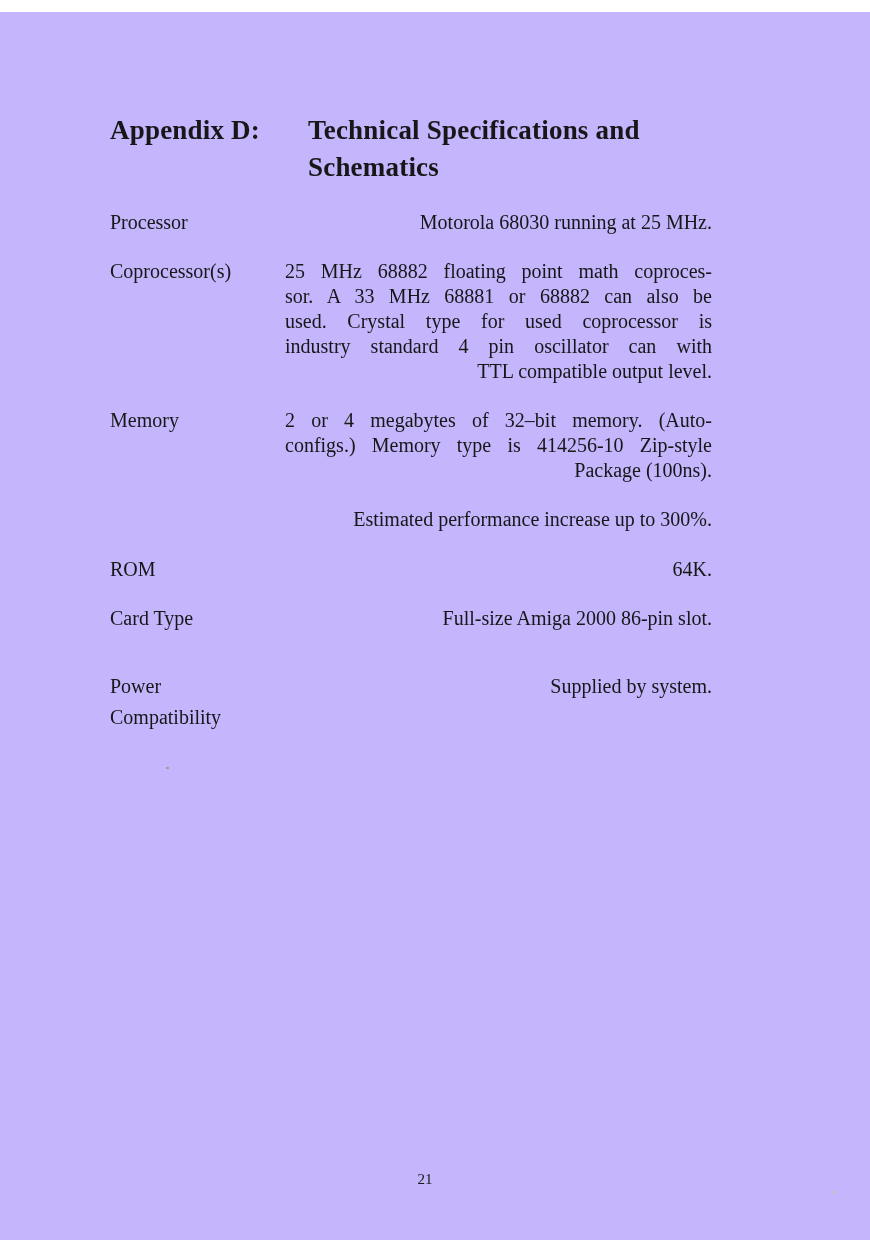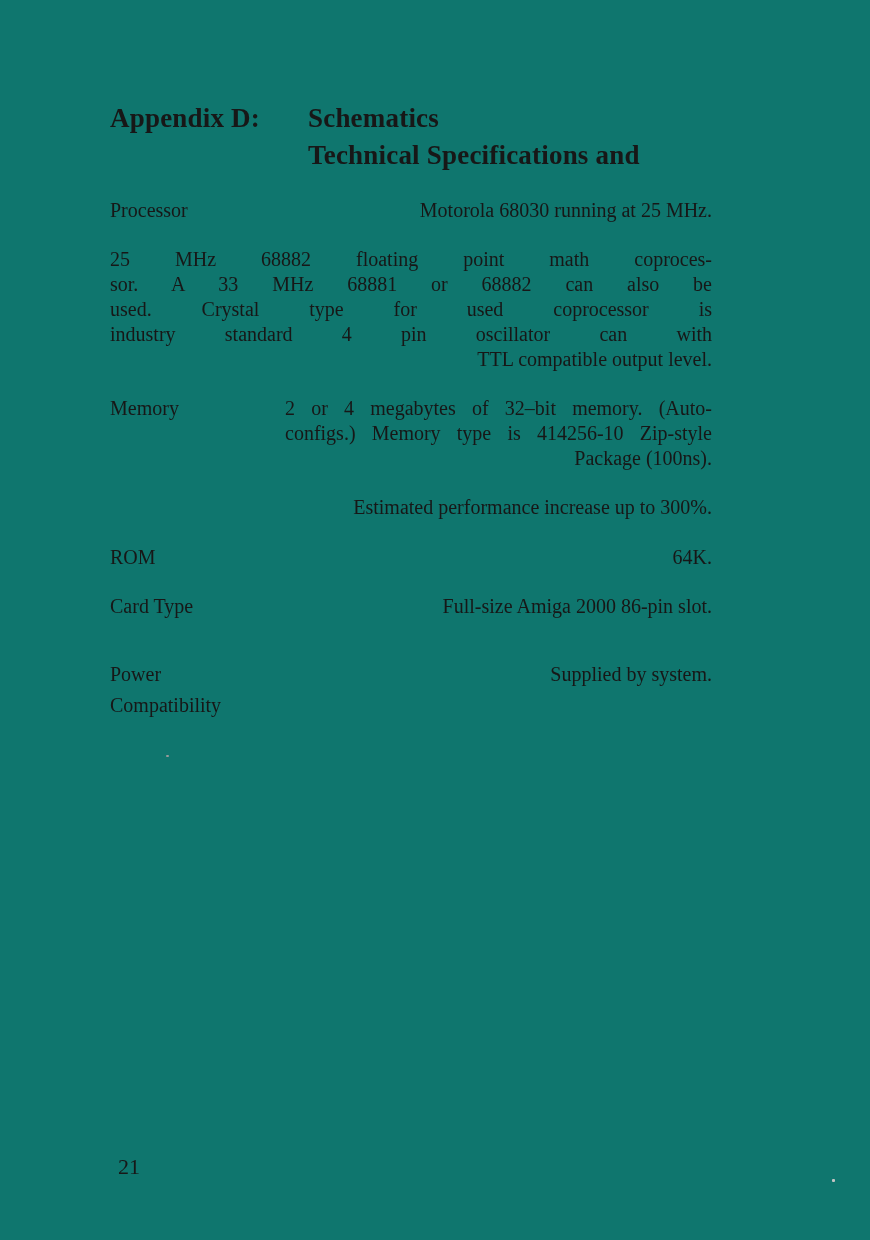--- a/index.html
+++ b/index.html
@@ -11,21 +11,22 @@
     width: 870px;
     height: 1240px;
     position: relative;
     overflow: hidden;
     font-family: "Liberation Serif", "DejaVu Serif", serif;
     color: #171717;
   }
   .page {
     position: absolute;
     inset: 0;
-    background: #0f766e;
+    background: #c4b5fd;
+    margin-top: 12px;
   }
   
   .heading {
     position: absolute;
     left: 110px;
     top: 100px;
     width: 604px;
     display: flex;
     align-items: flex-start;
     font-weight: 700;
@@ -61,24 +62,25 @@
   .spec-value .jl {
     text-align: justify;
     text-align-last: justify;
   }
   .spec-value .ll {
     text-align: right;
   }
   
   .page-number {
     position: absolute;
-    left: 118px;
+    left: 124px;
     top: 1154px;
     width: 602px;
-    font-size: 22px;
+    text-align: center;
+    font-size: 15px;
     line-height: 26px;
   }
   
   .speck-1 {
     position: absolute;
     left: 166px;
     top: 755px;
     width: 3px;
     height: 2px;
     background: #9a9a9a;
@@ -95,33 +97,34 @@
   }
 </style>
 </head>
 <body>
 
 <div class="page">
 
   <div class="heading">
     <div class="heading-label">Appendix D:</div>
     <div class="heading-title">
+      <div>Technical Specifications and</div>
       <div>Schematics</div>
-      <div>Technical Specifications and</div>
     </div>
   </div>
 
   <div class="spec-row" style="top:198px">
     <div class="spec-label">Processor</div>
     <div class="spec-value">
       <div class="ll">Motorola 68030 running at 25 MHz.</div>
     </div>
   </div>
 
   <div class="spec-row" style="top:247px">
+    <div class="spec-label">Coprocessor(s)</div>
     <div class="spec-value">
       <div class="jl">25 MHz 68882 floating point math coproces-</div>
       <div class="jl">sor. A 33 MHz 68881 or 68882 can also be</div>
       <div class="jl">used. Crystal type for used coprocessor is</div>
       <div class="jl">industry standard 4 pin oscillator can with</div>
       <div class="ll">TTL compatible output level.</div>
     </div>
   </div>
 
   <div class="spec-row" style="top:396px">

